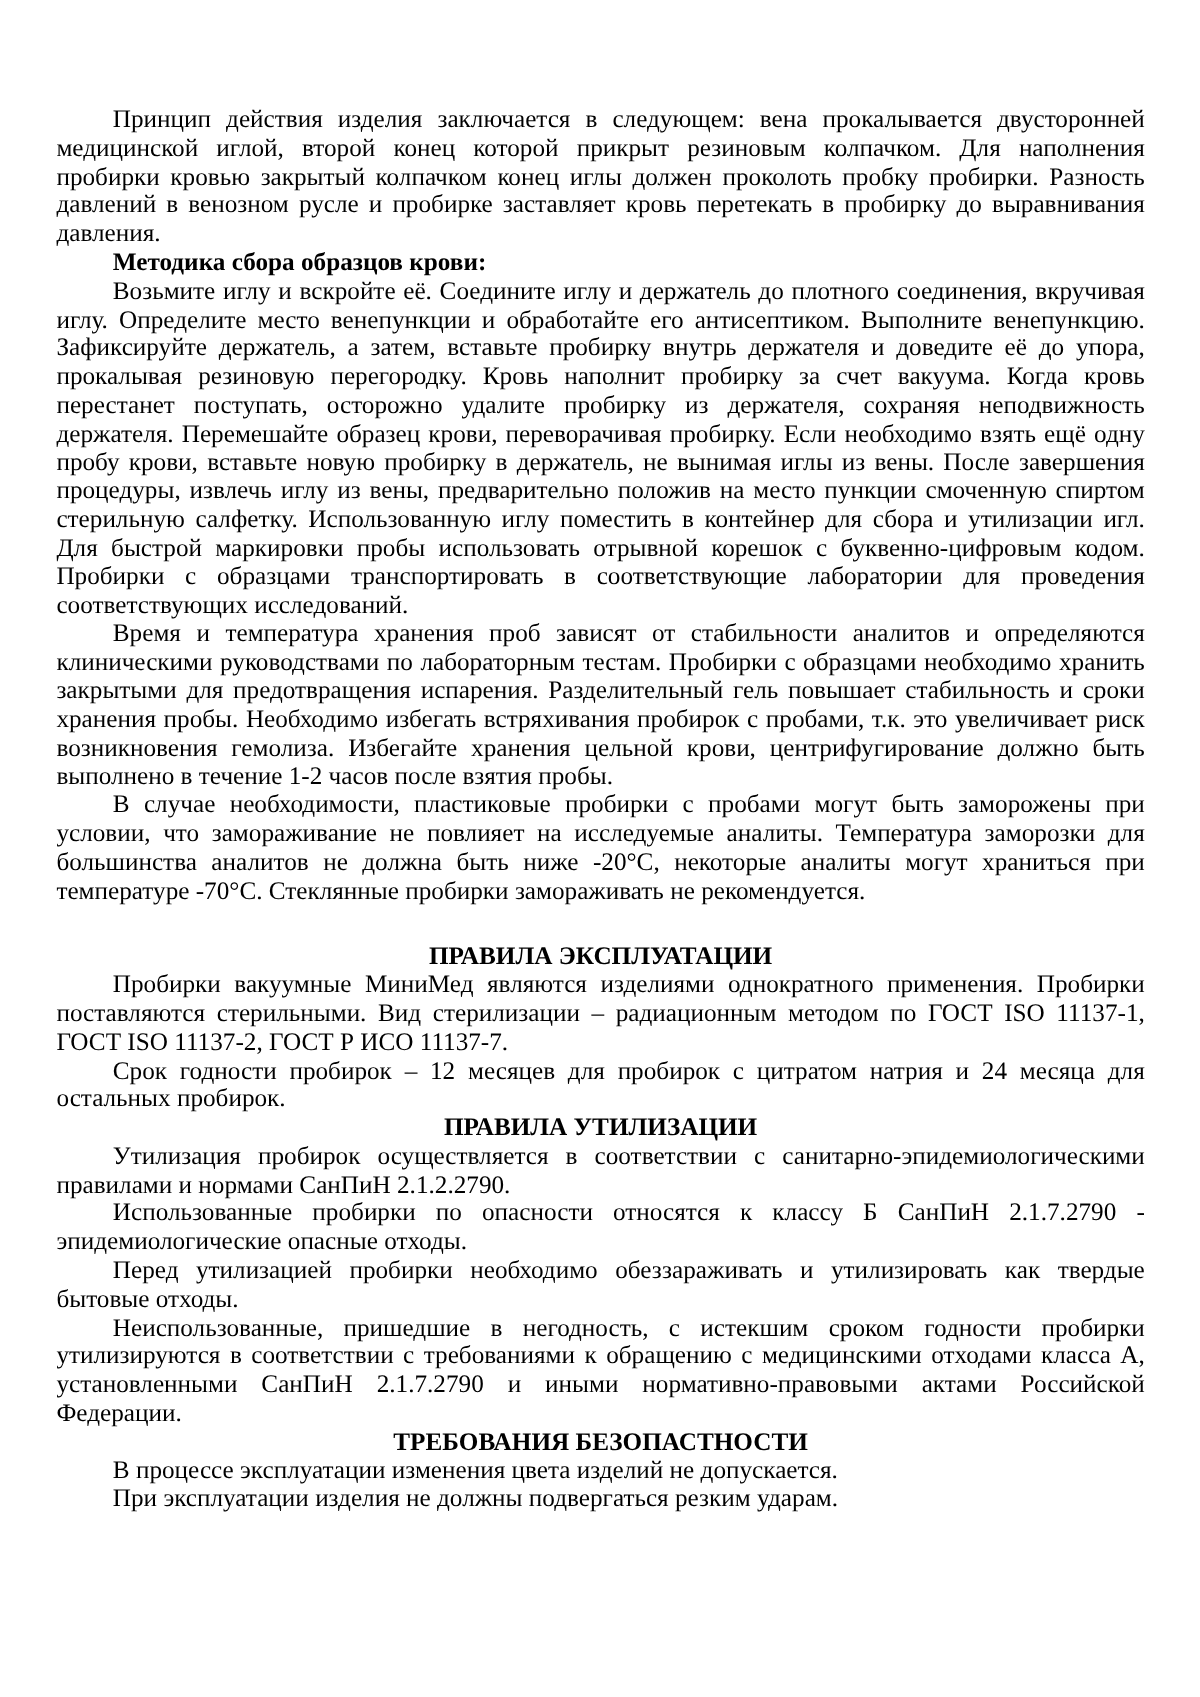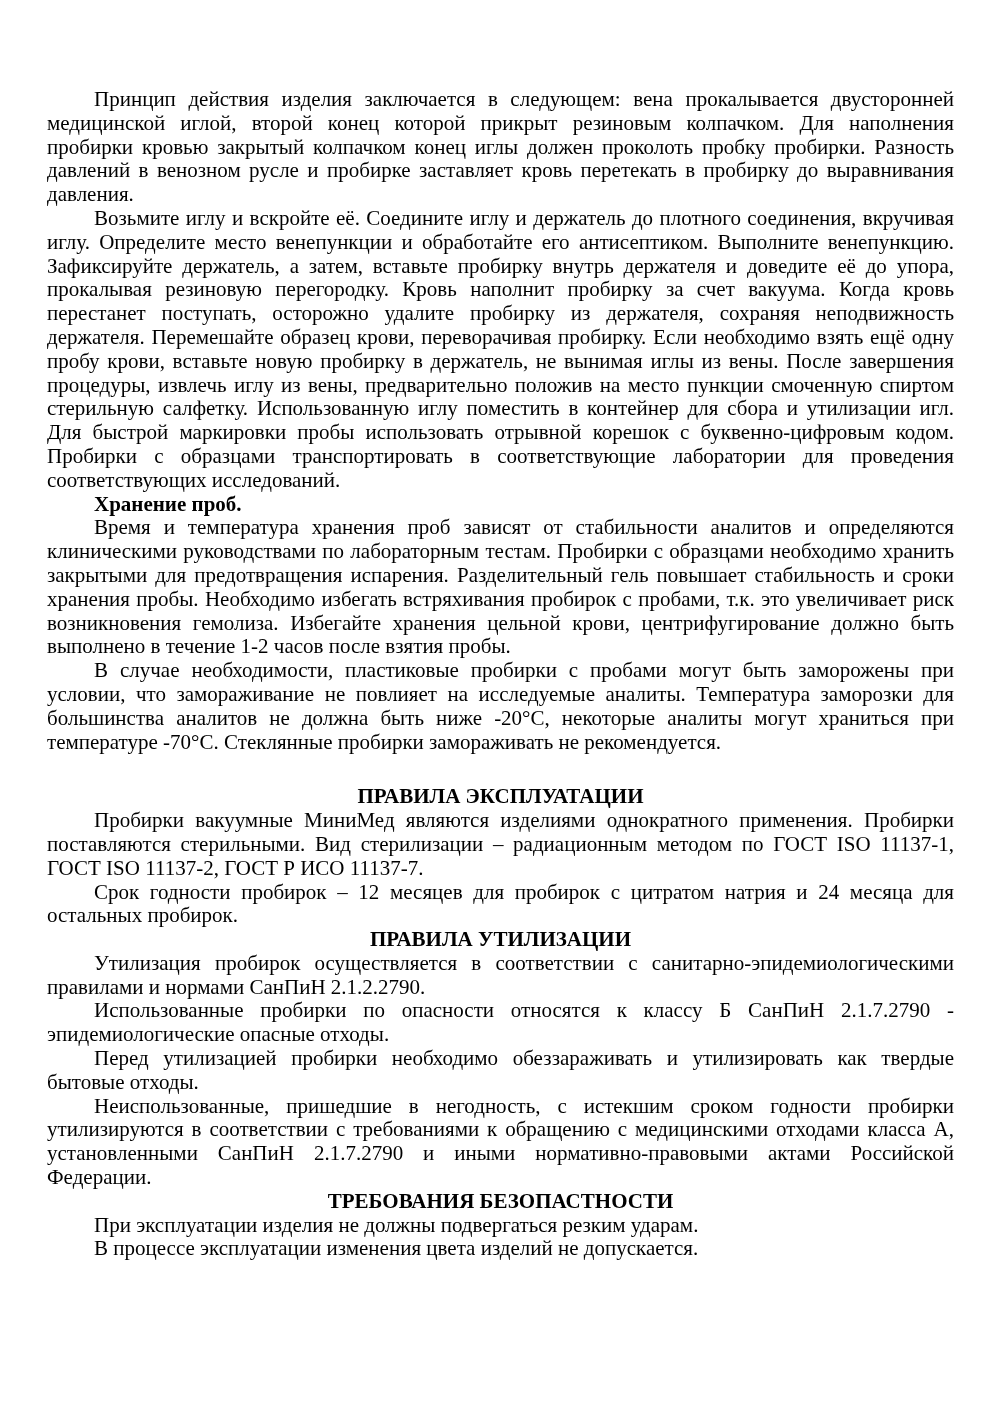--- a/index.html
+++ b/index.html
@@ -37,28 +37,28 @@
     }
     .center-head.spaced {
       margin-top: 31px;
     }
   </style>
 </head>
 <body>
 
 <div class="page">
   <p class="para">Принцип действия изделия заключается в следующем: вена прокалывается двусторонней медицинской иглой, второй конец которой прикрыт резиновым колпачком. Для наполнения пробирки кровью закрытый колпачком конец иглы должен проколоть пробку пробирки. Разность давлений в венозном русле и пробирке заставляет кровь перетекать в пробирку до выравнивания давления.</p>
+  <p class="bold-lead">Методика сбора образцов крови:</p>
   <p class="para">Возьмите иглу и вскройте её. Соедините иглу и держатель до плотного соединения, вкручивая иглу. Определите место венепункции и обработайте его антисептиком. Выполните венепункцию. Зафиксируйте держатель, а затем, вставьте пробирку внутрь держателя и доведите её до упора, прокалывая резиновую перегородку. Кровь наполнит пробирку за счет вакуума. Когда кровь перестанет поступать, осторожно удалите пробирку из держателя, сохраняя неподвижность держателя. Перемешайте образец крови, переворачивая пробирку. Если необходимо взять ещё одну пробу крови, вставьте новую пробирку в держатель, не вынимая иглы из вены. После завершения процедуры, извлечь иглу из вены, предварительно положив на место пункции смоченную спиртом стерильную салфетку. Использованную иглу поместить в контейнер для сбора и утилизации игл. Для быстрой маркировки пробы использовать отрывной корешок с буквенно-цифровым кодом. Пробирки с образцами транспортировать в соответствующие лаборатории для проведения соответствующих исследований.</p>
-  <p class="bold-lead">Хранение проб.</p>
   <p class="para">Время и температура хранения проб зависят от стабильности аналитов и определяются клиническими руководствами по лабораторным тестам. Пробирки с образцами необходимо хранить закрытыми для предотвращения испарения. Разделительный гель повышает стабильность и сроки хранения пробы. Необходимо избегать встряхивания пробирок с пробами, т.к. это увеличивает риск возникновения гемолиза. Избегайте хранения цельной крови, центрифугирование должно быть выполнено в течение 1-2 часов после взятия пробы.</p>
   <p class="para">В случае необходимости, пластиковые пробирки с пробами могут быть заморожены при условии, что замораживание не повлияет на исследуемые аналиты. Температура заморозки для большинства аналитов не должна быть ниже -20°С, некоторые аналиты могут храниться при температуре -70°С. Стеклянные пробирки замораживать не рекомендуется.</p>
   <p class="center-head spaced">ПРАВИЛА ЭКСПЛУАТАЦИИ</p>
   <p class="para">Пробирки вакуумные МиниМед являются изделиями однократного применения. Пробирки поставляются стерильными. Вид стерилизации – радиационным методом по ГОСТ ISO 11137-1, ГОСТ ISO 11137-2, ГОСТ Р ИСО 11137-7.</p>
   <p class="para">Срок годности пробирок – 12 месяцев для пробирок с цитратом натрия и 24 месяца для остальных пробирок.</p>
   <p class="center-head">ПРАВИЛА УТИЛИЗАЦИИ</p>
   <p class="para">Утилизация пробирок осуществляется в соответствии с санитарно-эпидемиологическими правилами и нормами СанПиН 2.1.2.2790.</p>
   <p class="para">Использованные пробирки по опасности относятся к классу Б СанПиН 2.1.7.2790 - эпидемиологические опасные отходы.</p>
   <p class="para">Перед утилизацией пробирки необходимо обеззараживать и утилизировать как твердые бытовые отходы.</p>
   <p class="para">Неиспользованные, пришедшие в негодность, с истекшим сроком годности пробирки утилизируются в соответствии с требованиями к обращению с медицинскими отходами класса А, установленными СанПиН 2.1.7.2790 и иными нормативно-правовыми актами Российской Федерации.</p>
   <p class="center-head">ТРЕБОВАНИЯ БЕЗОПАСТНОСТИ</p>
+  <p class="para">В процессе эксплуатации изменения цвета изделий не допускается.</p>
   <p class="para">При эксплуатации изделия не должны подвергаться резким ударам.</p>
-  <p class="para">В процессе эксплуатации изменения цвета изделий не допускается.</p>
 </div>
 
 </body></html>

